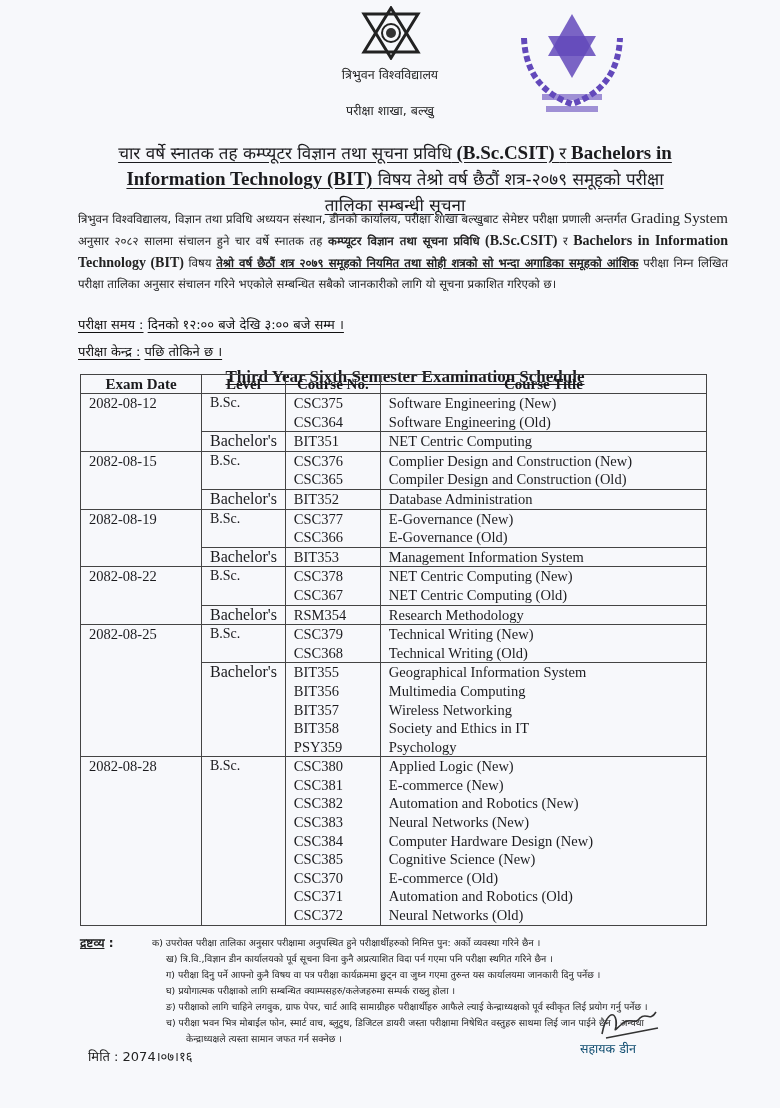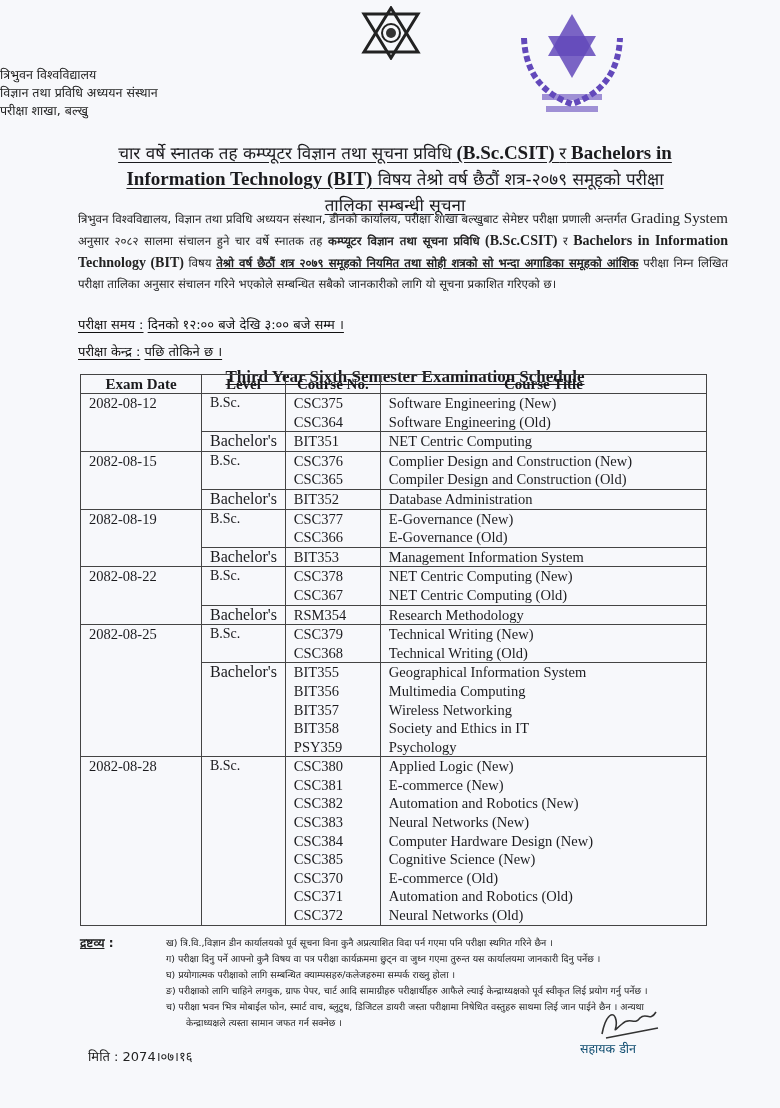--- a/index.html
+++ b/index.html
@@ -8,21 +8,21 @@
     background:#f7f8fb;
     font-family:"Liberation Serif", "DejaVu Serif", serif;
     color:#1b1b1e;
     position:relative;
   }
   .page { position:absolute; left:0; top:0; width:780px; height:1108px; }
 
   
   .logo { position:absolute; left:360px; top:6px; width:62px; height:54px; }
   .stamp { position:absolute; left:512px; top:8px; width:120px; height:120px; opacity:0.85; }
-  .hdr-line { position:absolute; left:0; width:780px; font-family:"DejaVu Sans", sans-serif; font-size:12.5px; color:#222; }
+  .hdr-line { position:absolute; left:0; width:780px; text-align:center; font-family:"DejaVu Sans", sans-serif; font-size:12.5px; color:#222; }
   .hdr1 { top:66px; }
   .hdr2 { top:84px; }
   .hdr3 { top:102px; }
 
   
   .title {
     position:absolute; left:70px; width:650px; text-align:center;
     font-size:19px; font-weight:bold; line-height:24px;margin-top:15px;
   }
   .title span { text-decoration:underline; text-underline-offset:3px; }
@@ -96,21 +96,20 @@
 
   <svg class="stamp" viewBox="0 0 120 120">
     <polygon points="60,6 84,48 36,48" fill="#4a2bb0" opacity="0.85"></polygon>
     <polygon points="60,70 84,28 36,28" fill="#4a2bb0" opacity="0.85"></polygon>
     <path d="M12,30 Q14,80 60,96 Q106,80 108,30" fill="none" stroke="#4a2bb0" stroke-width="6" stroke-dasharray="6 3"></path>
     <rect x="30" y="86" width="60" height="6" fill="#4a2bb0" opacity="0.6"></rect>
     <rect x="34" y="98" width="52" height="6" fill="#4a2bb0" opacity="0.6"></rect>
   </svg>
 
   <div class="hdr-line hdr1">त्रिभुवन विश्वविद्यालय</div>
-  <div class="hdr-line hdr2">विज्ञान तथा प्रविधि अध्ययन संस्थान</div>
   <div class="hdr-line hdr3">परीक्षा शाखा, बल्खु</div>
 
   <div class="title t1">
     <span class="dev">चार वर्षे स्नातक तह कम्प्यूटर विज्ञान तथा सूचना प्रविधि</span><span> (B.Sc.CSIT) </span><span class="dev">र</span><span> Bachelors in</span>
   </div>
   <div class="title t2">
     <span>Information Technology (BIT)</span><span class="dev"> विषय तेश्रो वर्ष छैठौं शत्र-२०७९ समूहको परीक्षा</span>
   </div>
   <div class="title t3">
     <span class="dev">तालिका सम्बन्धी सूचना</span>
@@ -277,20 +276,21 @@
             <div>Automation and Robotics (Old)</div>
             <div>Neural Networks (Old)</div>
           </td>
         </tr>
       </tbody>
   </table>
 
   <div class="notes">
     <div class="lbl"><span>द्रष्टव्य</span> :</div>
     <div class="items">
+      <div class="i0">क) उपरोक्त परीक्षा तालिका अनुसार परीक्षामा अनुपस्थित हुने परीक्षार्थीहरुको निमित्त पुन: अर्को व्यवस्था गरिने छैन ।</div>
       <div class="indent">ख) त्रि.वि.,विज्ञान डीन कार्यालयको पूर्व सूचना विना कुनै अप्रत्याशित विदा पर्न गएमा पनि परीक्षा स्थगित गरिने छैन ।</div>
       <div class="indent">ग) परीक्षा दिनु पर्ने आफ्नो कुनै विषय वा पत्र परीक्षा कार्यक्रममा छुट्न वा जुध्न गएमा तुरुन्त यस कार्यालयमा जानकारी दिनु पर्नेछ ।</div>
       <div class="indent">घ) प्रयोगात्मक परीक्षाको लागि सम्बन्धित क्याम्पसहरु/कलेजहरुमा सम्पर्क राख्नु होला ।</div>
       <div class="indent">ङ) परीक्षाको लागि चाहिने लगवुक, ग्राफ पेपर, चार्ट आदि सामाग्रीहरु परीक्षार्थीहरु आफैले ल्याई केन्द्राध्यक्षको पूर्व स्वीकृत लिई प्रयोग गर्नु पर्नेछ ।</div>
       <div class="indent">च) परीक्षा भवन भित्र मोबाईल फोन, स्मार्ट वाच, ब्लुटुथ, डिजिटल डायरी जस्ता परीक्षामा निषेधित वस्तुहरु साथमा लिई जान पाईने छैन । अन्यथा</div>
       <div class="indent" style="padding-left:40px;">केन्द्राध्यक्षले त्यस्ता सामान जफत गर्न सक्नेछ ।</div>
     </div>
   </div>
 
   <div class="date">मिति : 2074।०७।१६</div>

